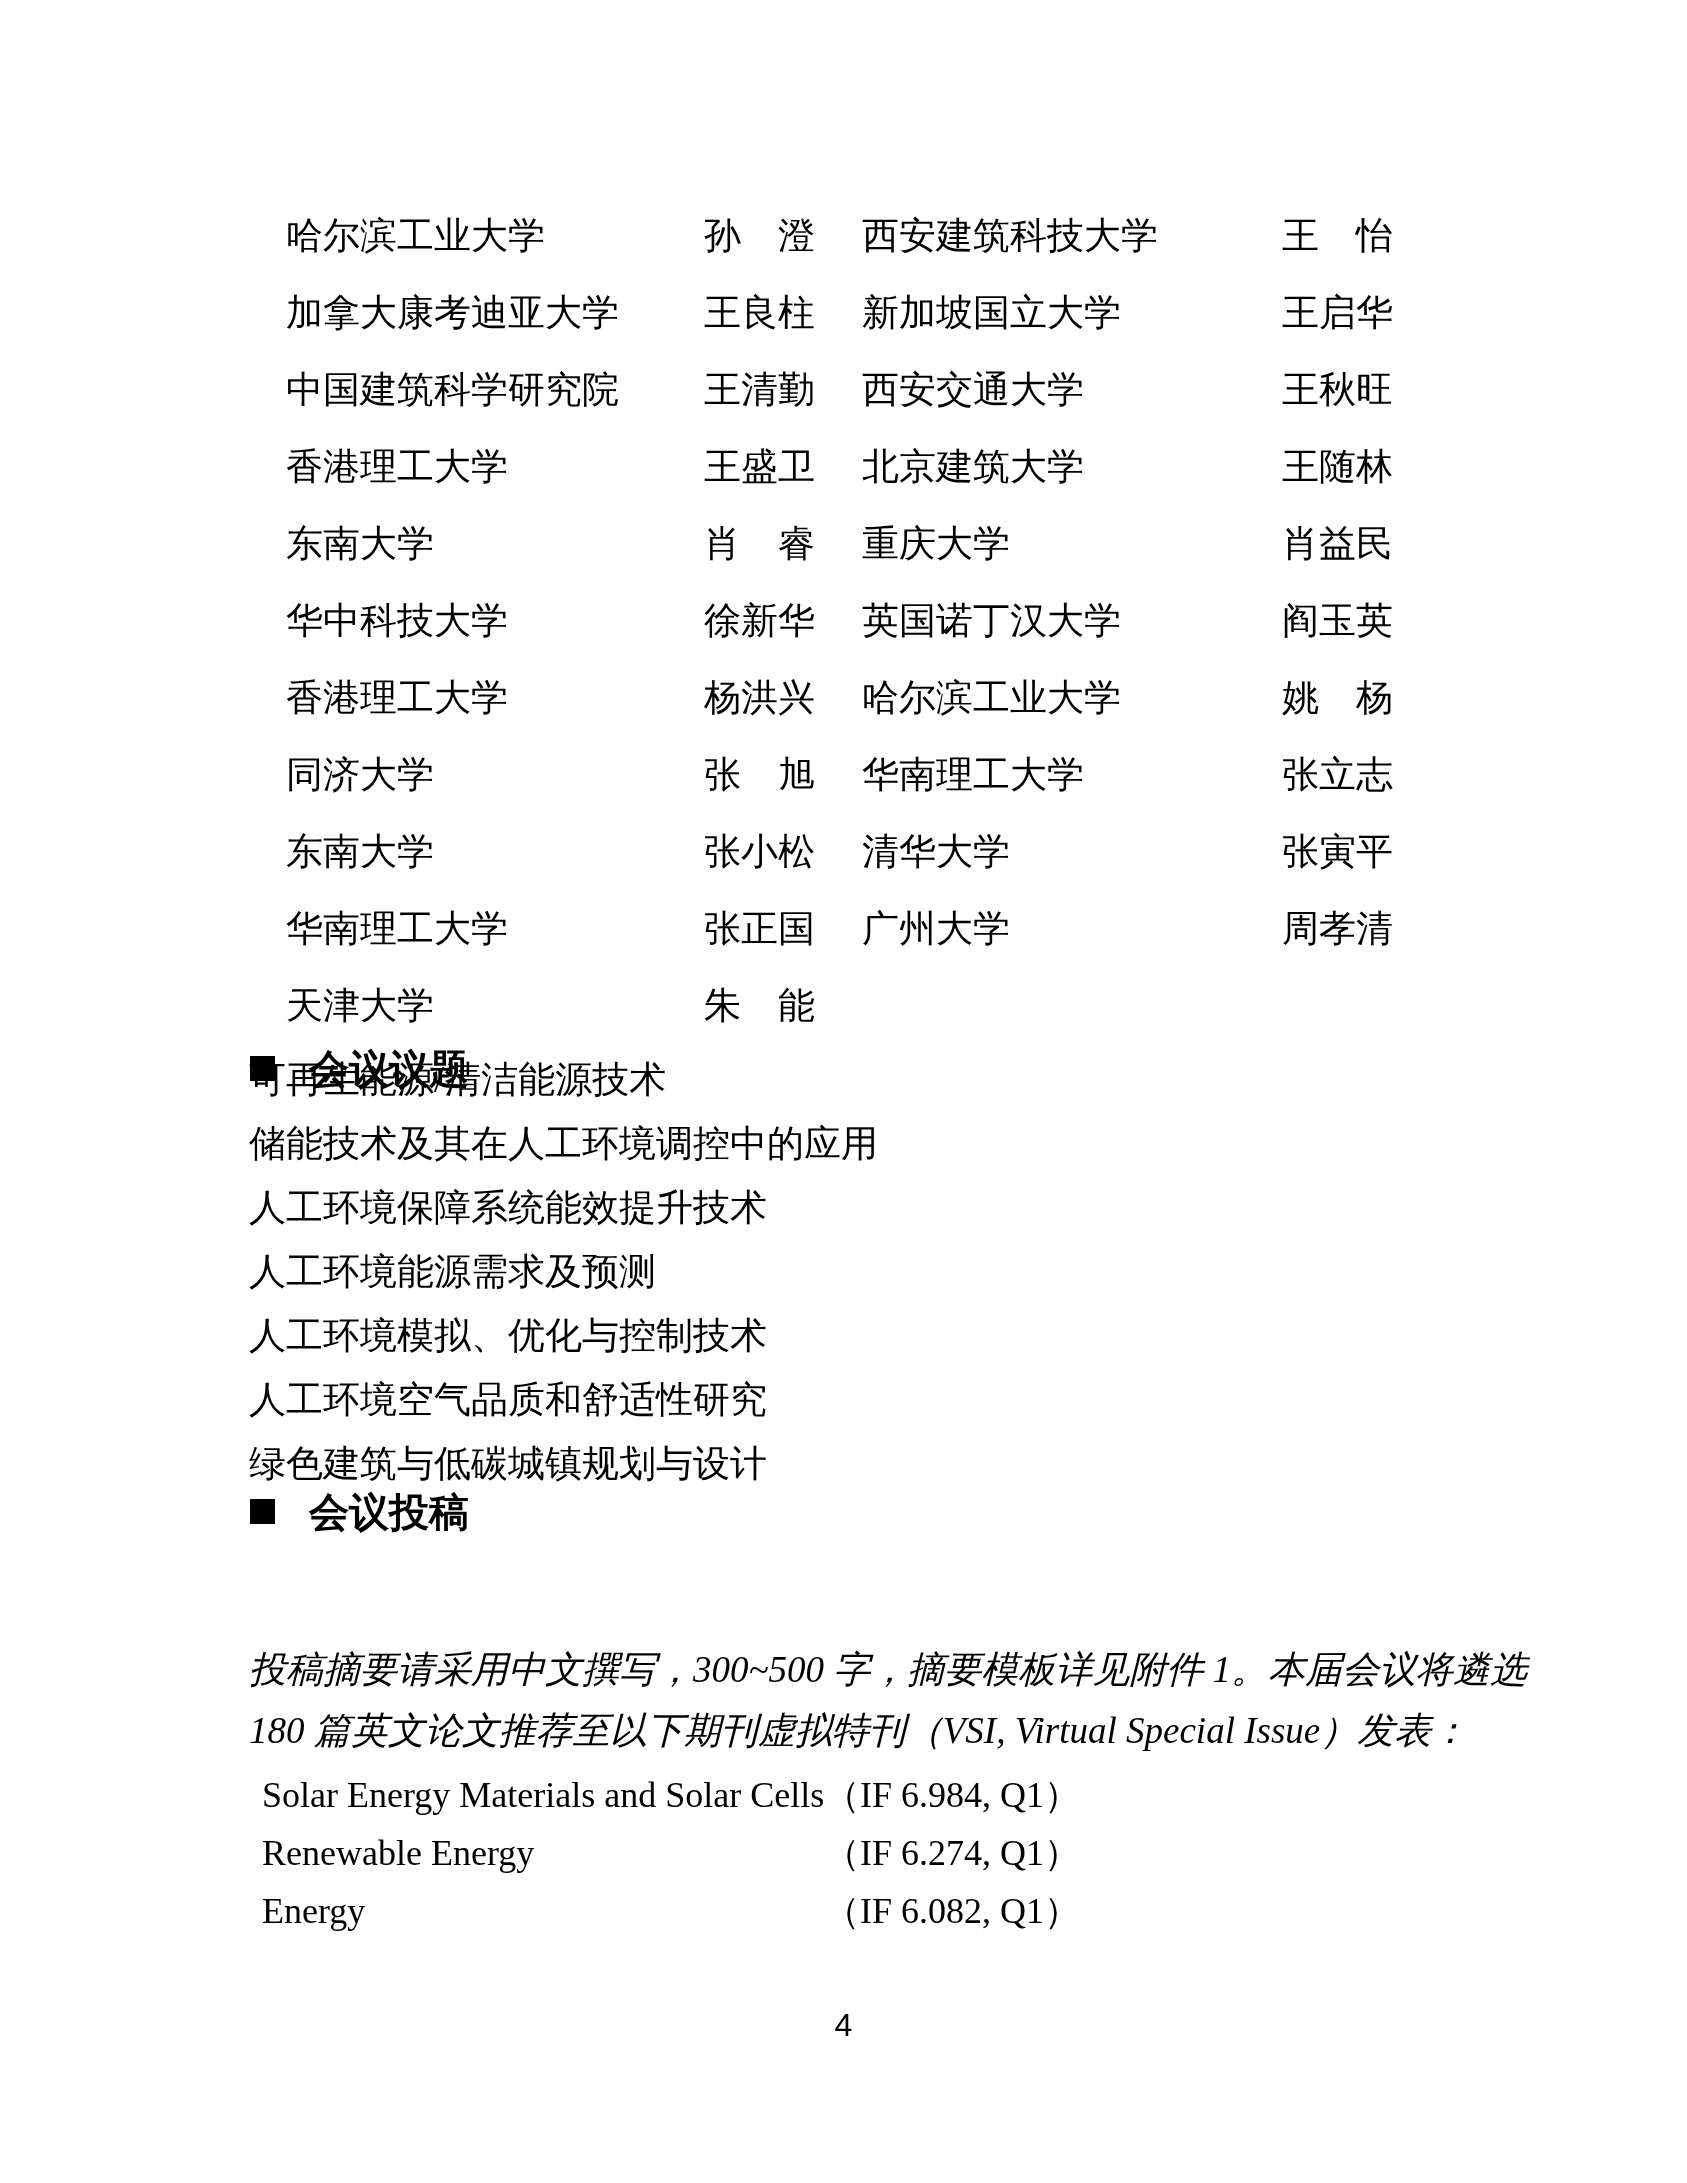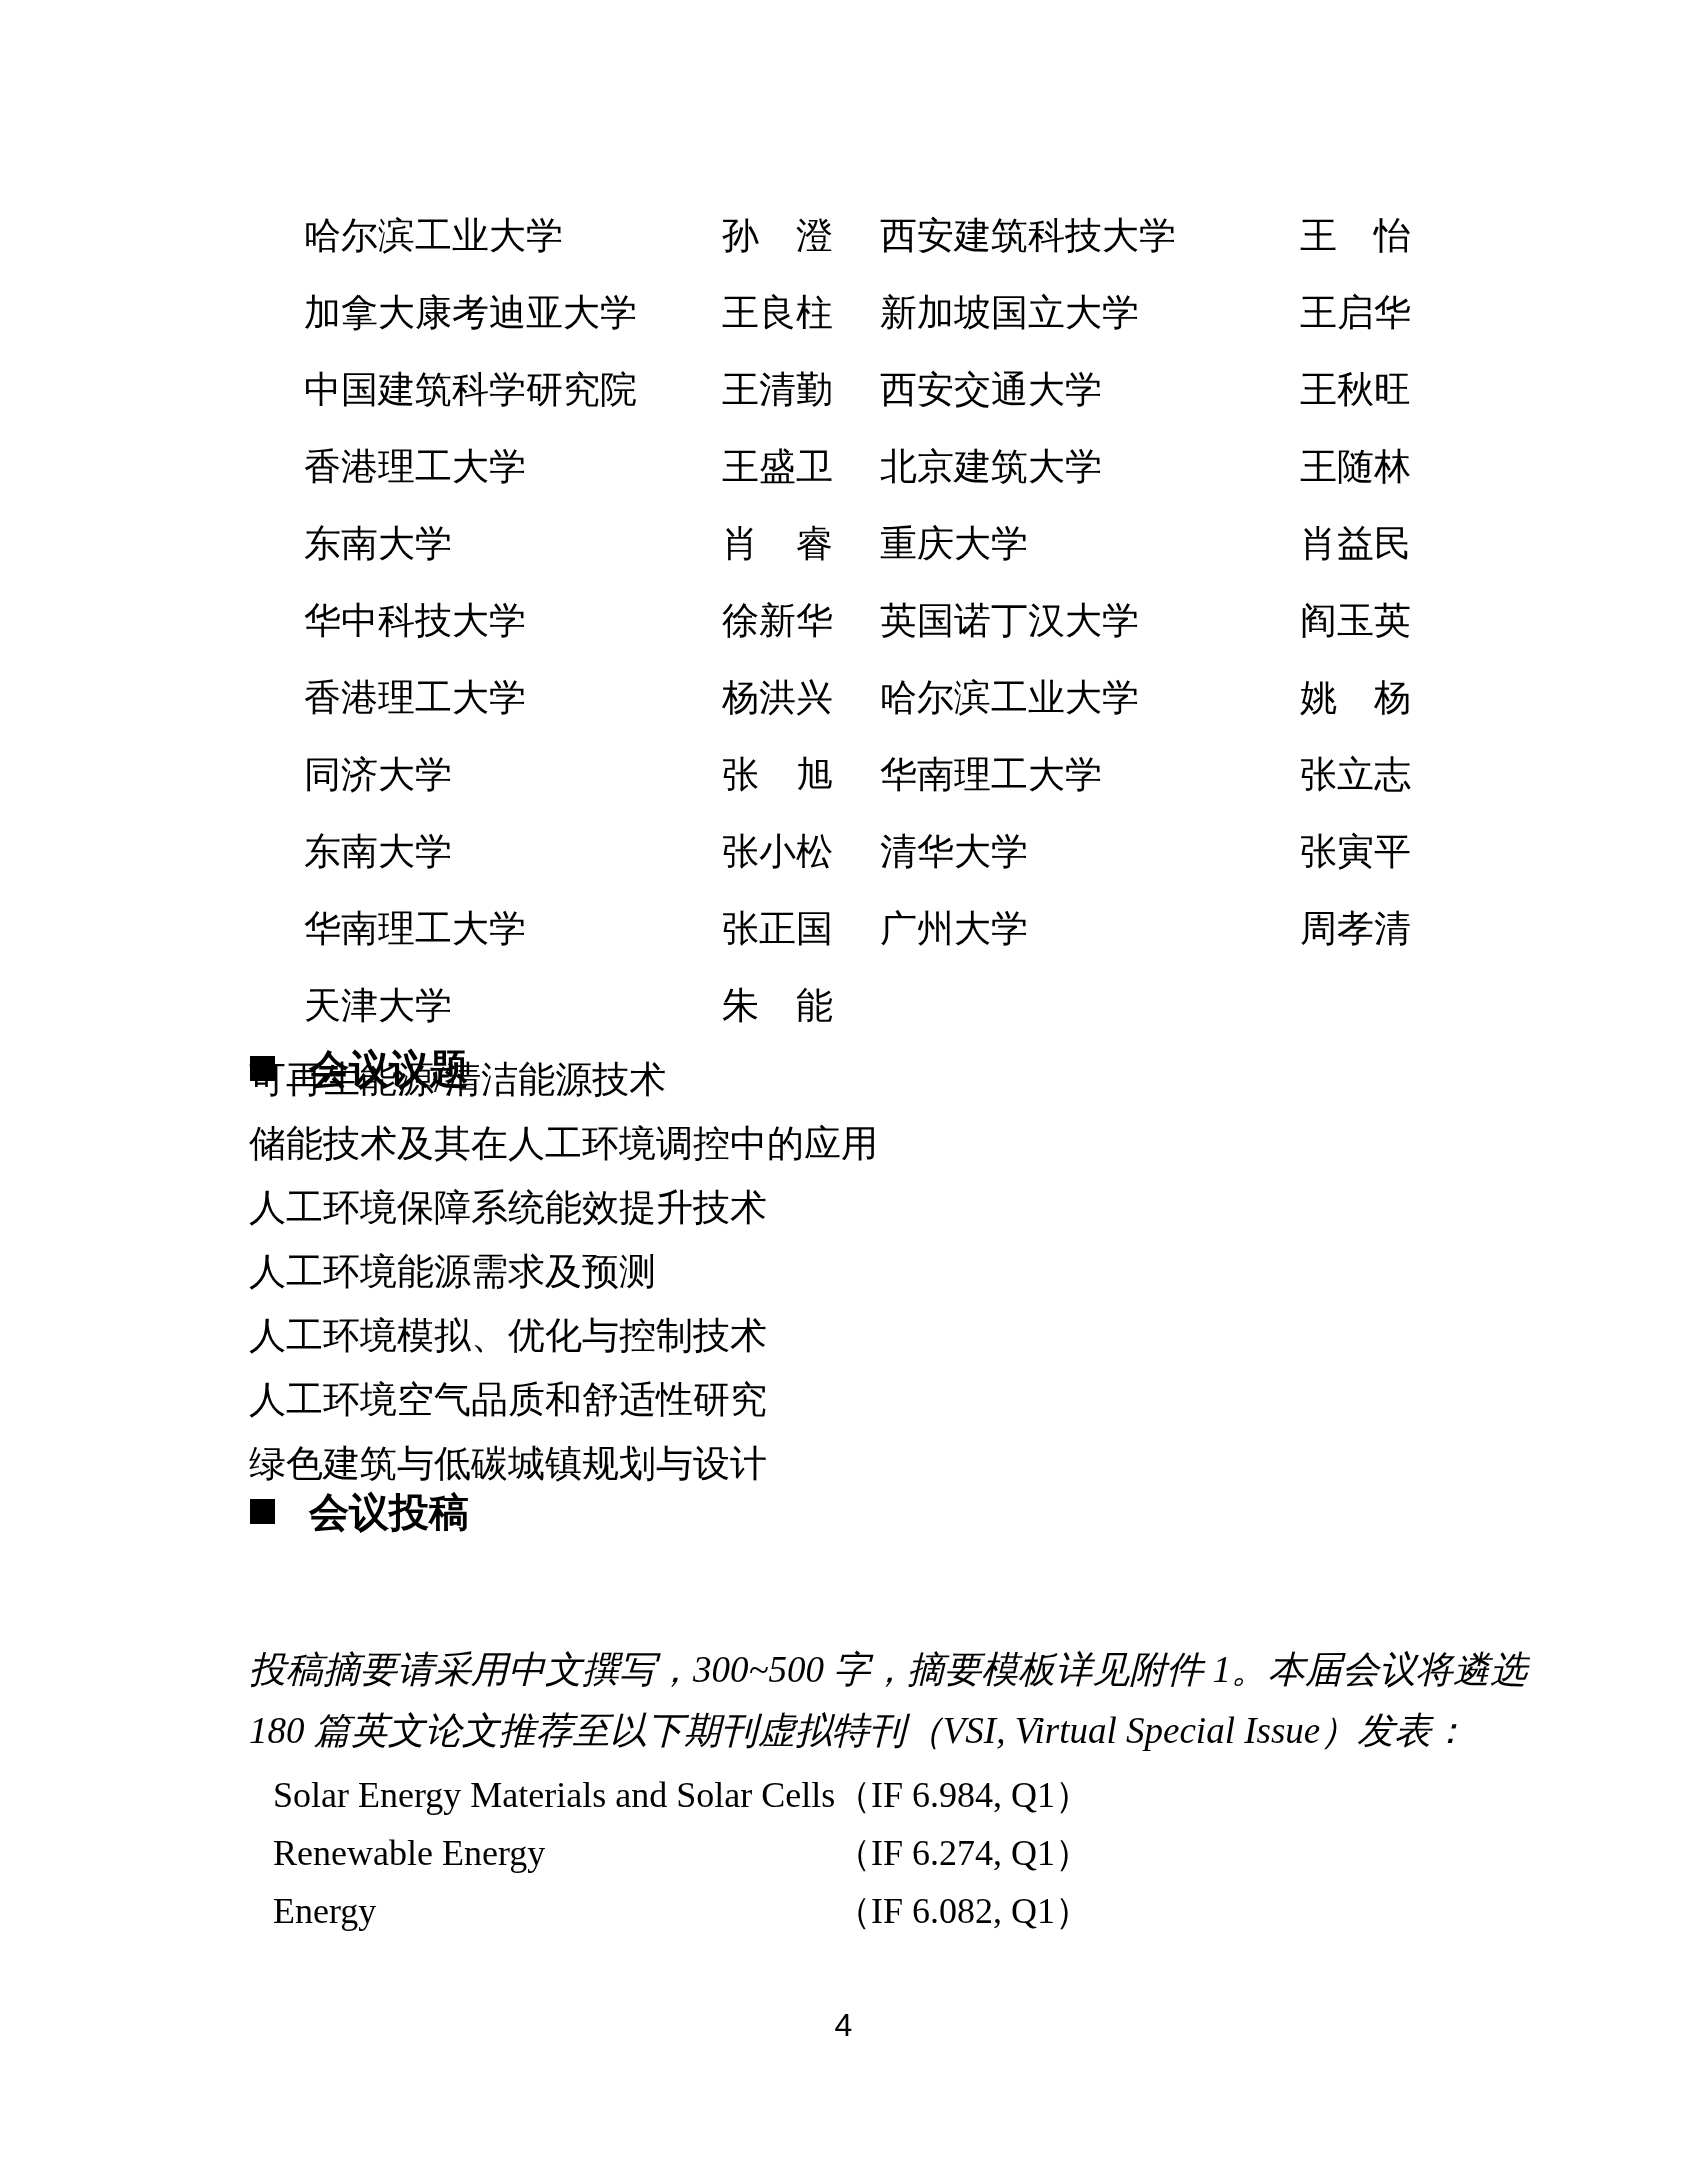--- a/index.html
+++ b/index.html
@@ -24,21 +24,20 @@
     top: 197px;
     left: 0;
     right: 0;
   }
   .trow {
     position: relative;
     height: 77px;
     font-size: 37px;
     line-height: 77px;
     white-space: nowrap;
-    margin-left: 18px;
   }
   .trow .c1 { position: absolute; left: 286px;  }
   .trow .c2 { position: absolute; left: 704px; }
   .trow .c3 { position: absolute; left: 862px; }
   .trow .c4 { position: absolute; left: 1282px; text-align: right; }
 
   
   .sec-heading {
     position: absolute;
     left: 250px;
@@ -94,21 +93,20 @@
     top: 1766px;
     left: 0;
     right: 0;
   }
   .jrow {
     position: relative;
     height: 58px;
     line-height: 58px;
     font-size: 36px;
     white-space: nowrap;
-    margin-left: 11px;
   }
   .jrow .jname { position: absolute; left: 262px; }
   .jrow .jif   { position: absolute; left: 824px; }
 
   
   .pagenum {
     position: absolute;
     top: 2005px;
     left: 0;
     right: 0;

